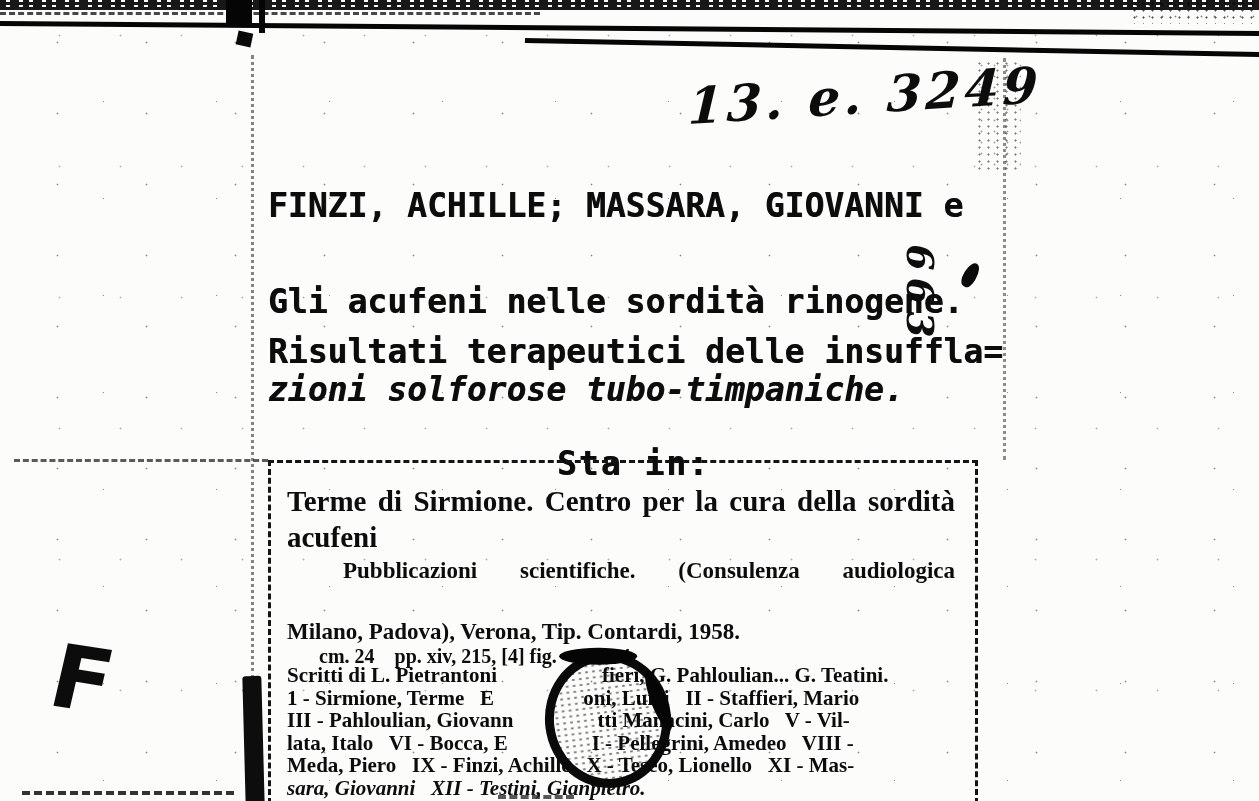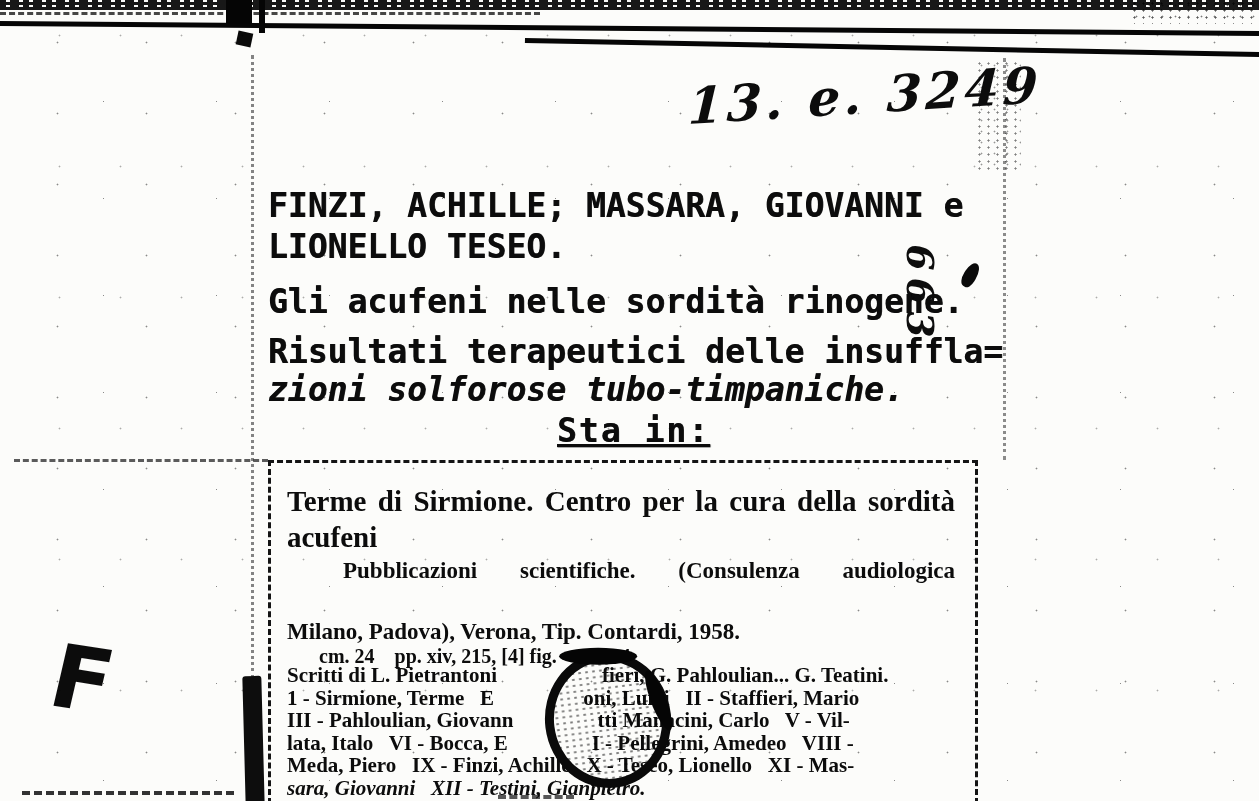--- a/index.html
+++ b/index.html
@@ -125,27 +125,26 @@
   <div class="bottom-dash1"></div>
   <div class="bottom-dash2"></div>
 
   <div class="call-number">13. e. 3249</div>
 
   <div class="stamp-wrap">
     <span class="stamp-text">663</span>
   </div>
 
   <div class="typed" style="top:189px;">FINZI, ACHILLE; MASSARA, GIOVANNI e</div>
-  <div class="typed" style="top:230px;">LIONELLO TESEO.</div>
 
   <div class="typed" style="top:285px;">Gli acufeni nelle sordità rinogene.</div>
   <div class="typed" style="top:335px;text-align:right;">Risultati terapeutici delle insuffla=</div>
   <div class="typed" style="top:373px;font-style:italic;">zioni solforose tubo-timpaniche.</div>
 
-  <div class="typed sta-in" style="top:414px;text-decoration:underline;">Sta in:</div>
+  <div class="typed sta-in" style="top:447px;">Sta in:</div>
 
   <div class="dirt-line"></div>
 
   <div class="cit-box">
     <div class="serif-line box-heading just" style="top:24px;">Terme di Sirmione. Centro per la cura della sordità</div>
     <div class="serif-line box-heading" style="top:60px;">acufeni</div>
 
     <div class="serif-line imprint just indent" style="top:96px;">Pubblicazioni scientifiche. (Consulenza audiologica</div>
     <div class="serif-line imprint" style="top:157px;">Milano, Padova), Verona, Tip. Contardi, 1958.</div>
 

